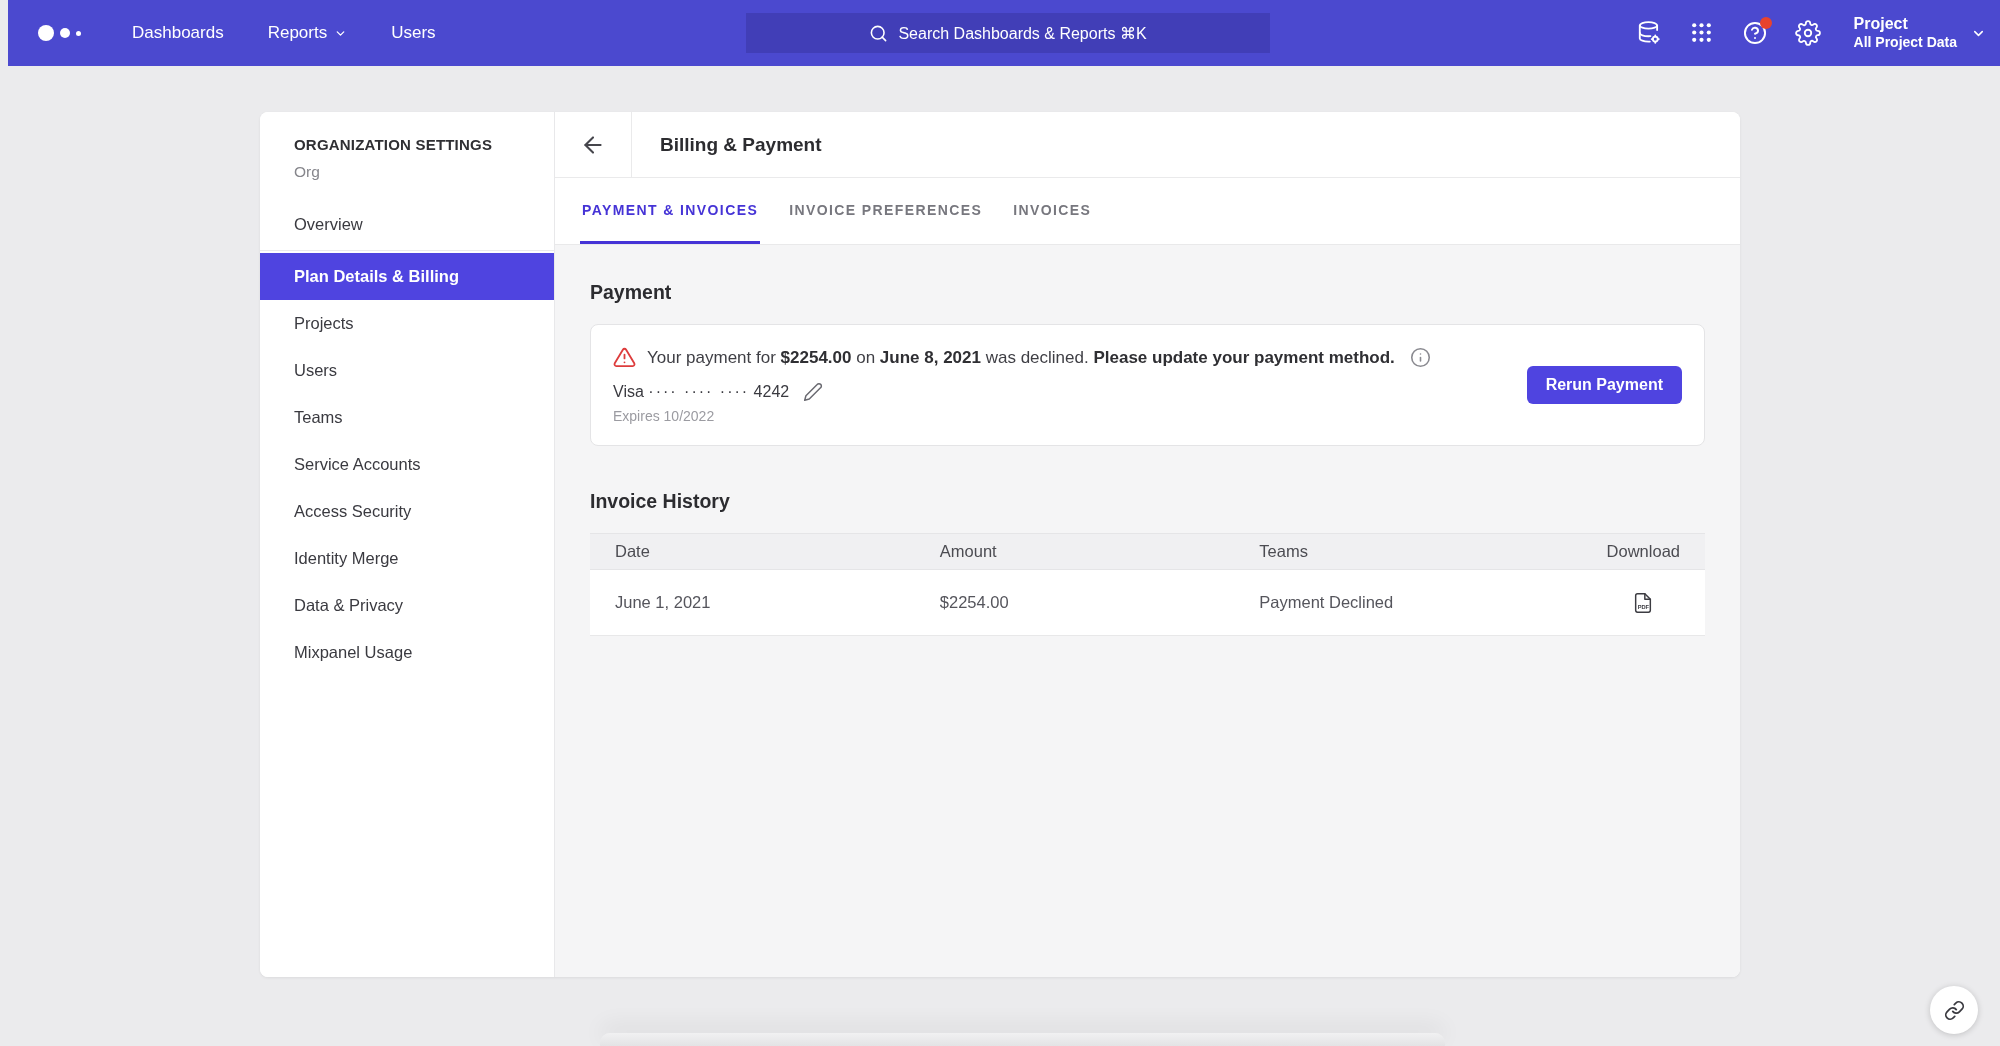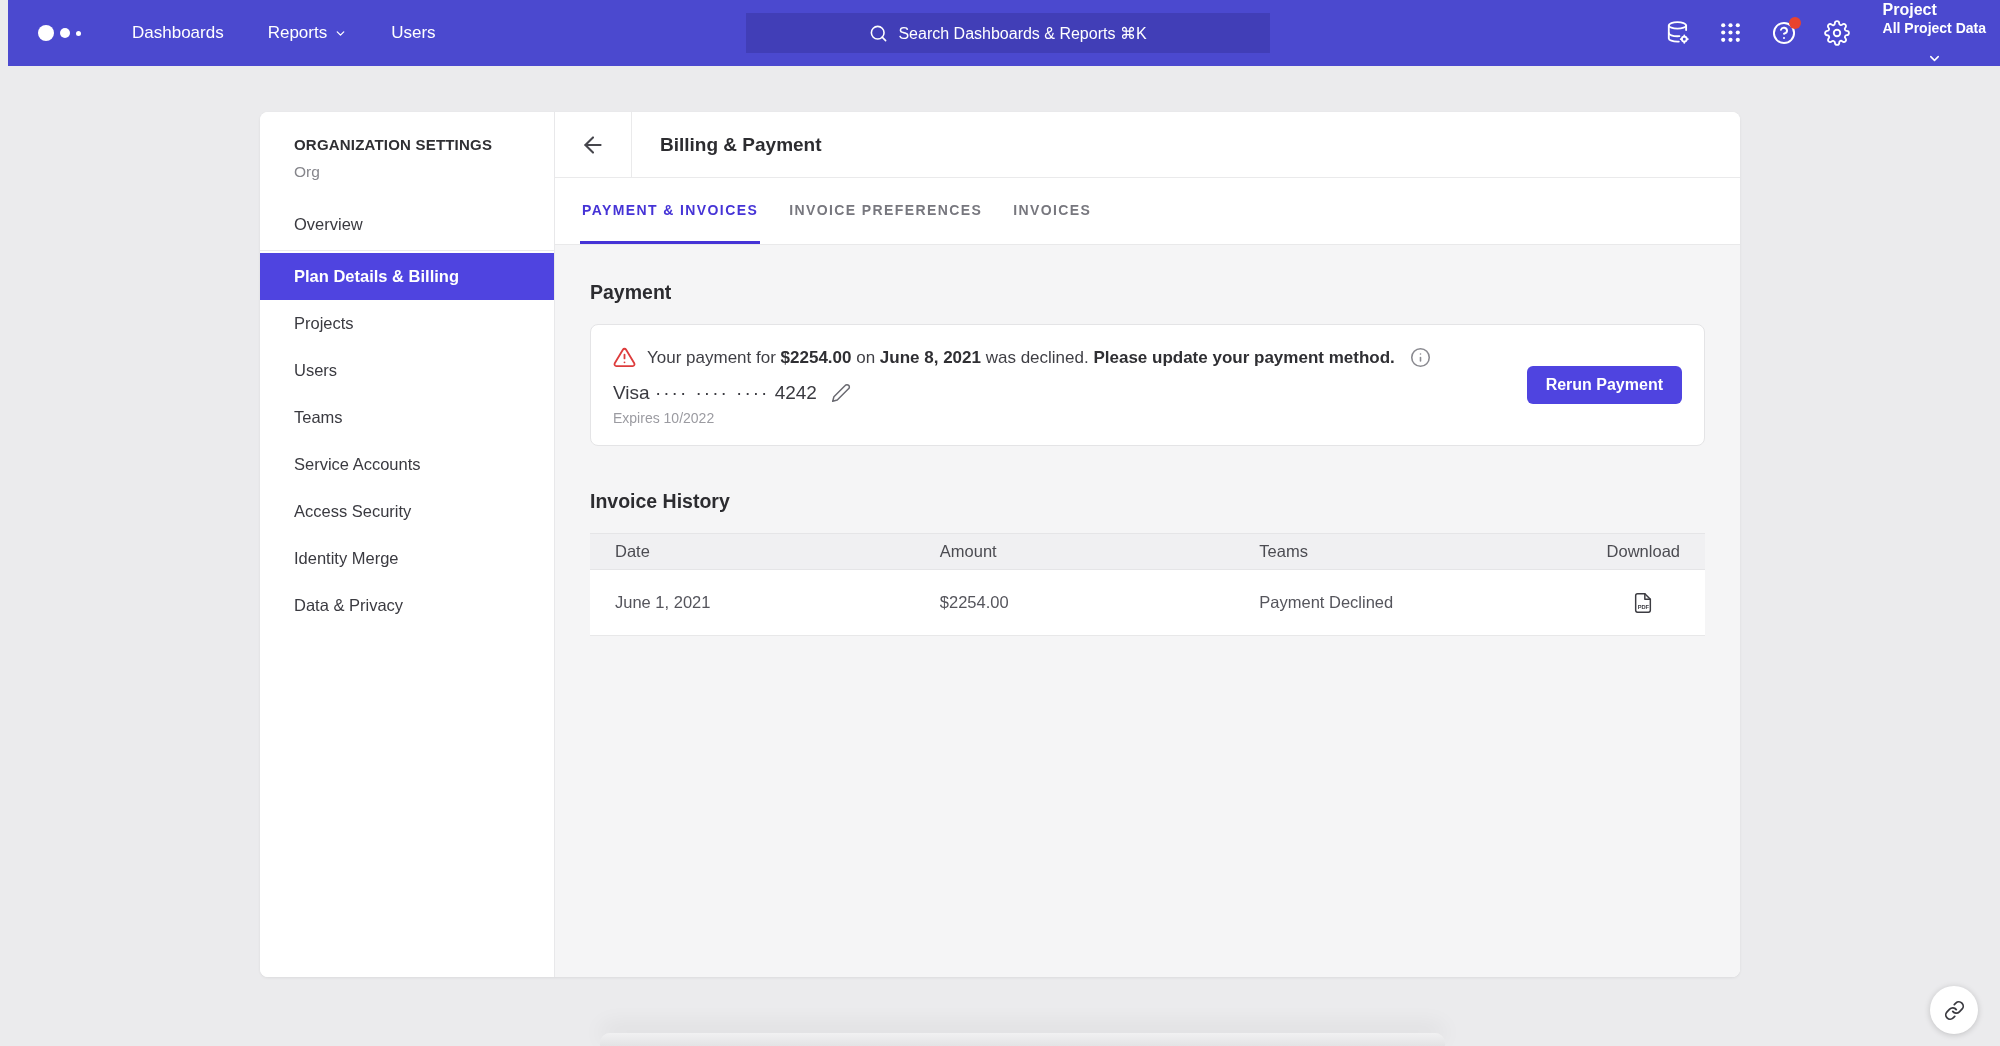--- a/index.html
+++ b/index.html
@@ -28,21 +28,21 @@
     width:524px; height:40px; background:#413EB7; border-radius:0;
     display:flex; align-items:center; justify-content:center; gap:10px;
     color:#fff; font-size:16px; cursor:text;
   }
   .nav-right { margin-left:auto; display:flex; align-items:center; gap:27px; padding-right:22px; }
   .nav-icon { color:#fff; position:relative; cursor:pointer; width:26px; height:26px; }
   .nav-icon .badge {
     position:absolute; top:-3px; right:-4px; width:12px; height:12px;
     border-radius:50%; background:#E8432E;
   }
-  .project-switcher { display:flex; align-items:center; gap:14px; color:#fff; cursor:pointer; margin-left:6px;flex-direction:column; }
+  .project-switcher { display:flex; align-items:center; gap:14px; color:#fff; cursor:pointer; margin-left:6px; }
   .project-switcher .pl { font-size:16px; font-weight:700; line-height:1.25; }
   .project-switcher .pv { font-size:14px; font-weight:700; line-height:1.25; }
 
   
   .settings-card {
     position:absolute; left:260px; top:112px; width:1480px; height:865px;
     border-radius:8px; overflow:hidden; display:flex;
     box-shadow:0 1px 3px rgba(0,0,0,0.07);
     background:#fff;
   }
@@ -81,21 +81,21 @@
 
   
   .pay-card {
     margin-top:20px; background:#fff; border:1px solid #e4e4e6; border-radius:8px;
     padding:21px 22px; position:relative; height:122px;
   }
   .alert-row { display:flex; align-items:center; gap:11px; font-size:17px; color:#3f3f45; }
   .alert-row b { color:#2f2f33; }
   .warn-ic { color:#DD3C3C; flex-shrink:0; }
   .info-ic { color:#8a8a90; margin-left:4px; cursor:pointer; }
-  .visa-row { display:flex; align-items:center; gap:14px; margin-top:13px; font-size:19px; color:#3a3a40; }
+  .visa-row { display:flex; align-items:center; gap:14px; margin-top:13px; font-size:16px; color:#3a3a40; }
   .visa-mask { letter-spacing:2px; color:#3a3a40; }
   .edit-ic { color:#6a6a71; cursor:pointer; }
   .expires { margin-top:6px; font-size:14px; color:#9b9ba1; }
   .rerun-btn {
     position:absolute; right:22px; top:50%; transform:translateY(-50%);
     background:#4F44E0; color:#fff; border:none; border-radius:6px;
     font-family:"Liberation Sans", sans-serif;
     font-size:16px; font-weight:700; padding:10px 19px; cursor:pointer;
   }
 
@@ -239,20 +239,23 @@
         </div>
       <div class="side-item">
           <span>Access Security</span>
         </div>
       <div class="side-item">
           <span>Identity Merge</span>
         </div>
       <div class="side-item">
           <span>Data &amp; Privacy</span>
         </div>
+      <div class="side-item">
+          <span>Mixpanel Usage</span>
+        </div>
     </div>
   </aside>
 
   <section class="main">
     <div class="main-header">
       <div class="back-cell">
         <svg width="26" height="26" viewBox="0 0 24 24" fill="none" stroke="currentColor" stroke-width="1.9" stroke-linecap="round" stroke-linejoin="round">
             <line x1="19" y1="12" x2="5" y2="12"></line>
             <polyline points="12 19 5 12 12 5"></polyline>
           </svg>

